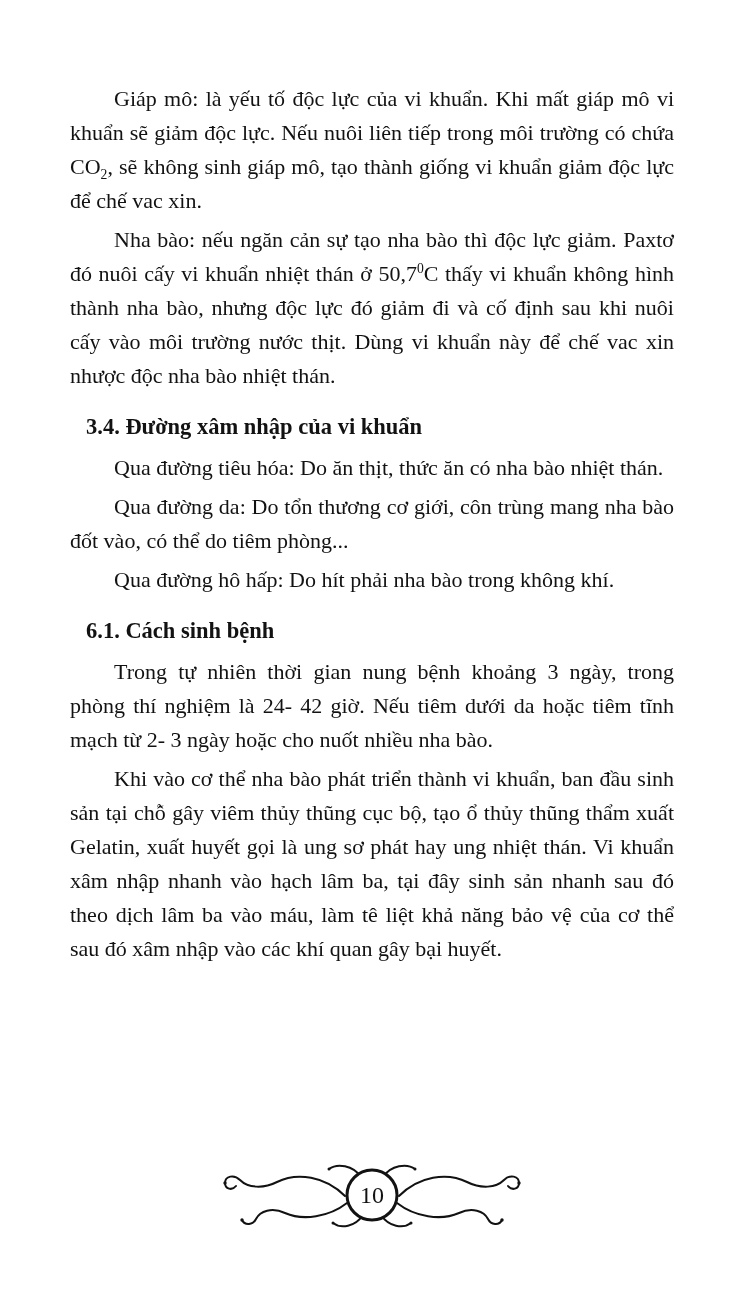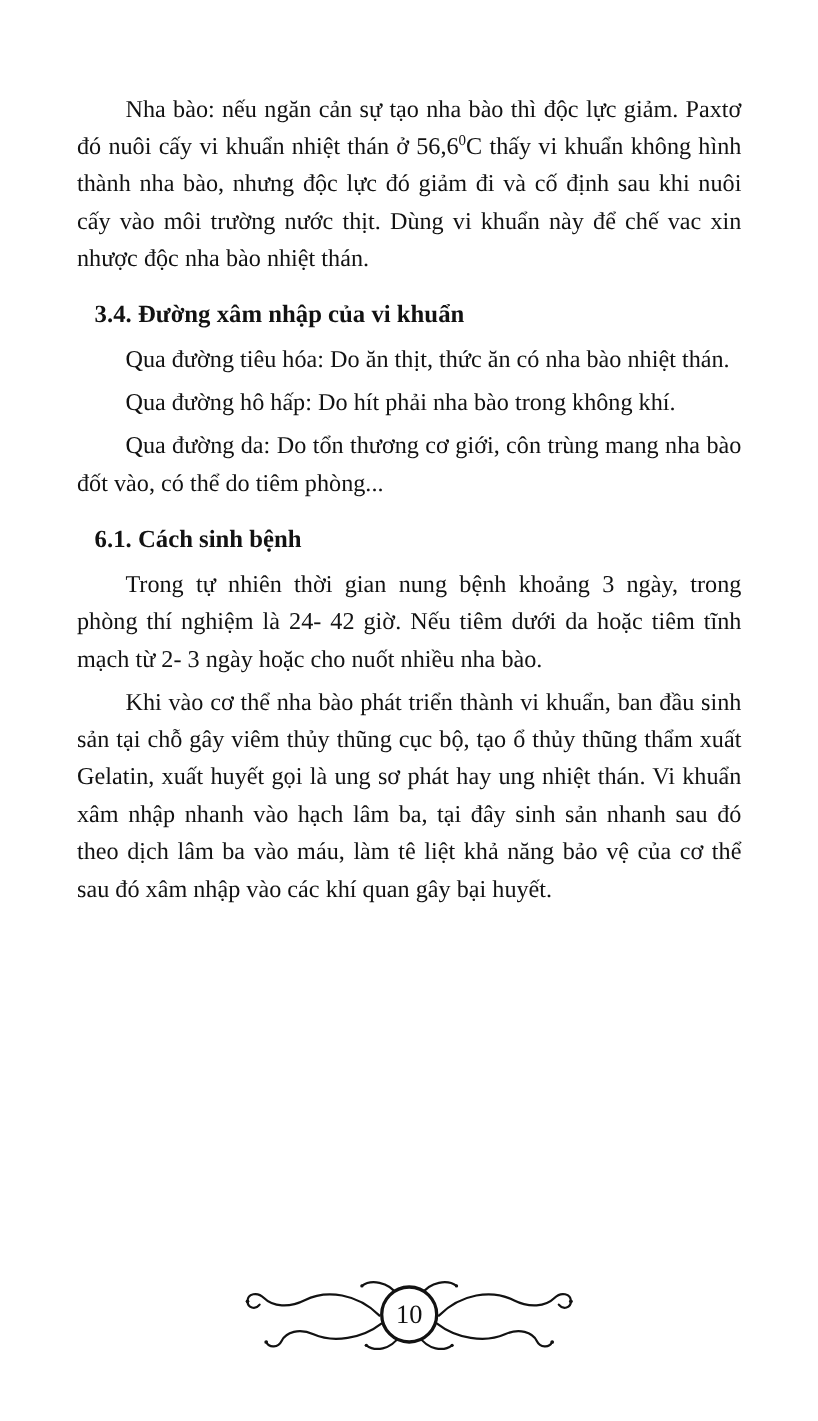--- a/index.html
+++ b/index.html
@@ -46,31 +46,32 @@
     font-family: "Liberation Serif", "DejaVu Serif", serif;
   }
 </style>
 </head>
 <body>
 
 <div class="page">
 
   <main class="content">
 
+    <p class="para"><span>Giáp mô: là yếu tố độc lực của vi khuẩn. Khi mất giáp mô vi khuẩn sẽ giảm độc lực. Nếu nuôi liên tiếp trong môi trường có chứa CO</span><sub>2</sub><span>, sẽ không sinh giáp mô, tạo thành giống vi khuẩn giảm độc lực để chế vac xin.</span></p>
 
-    <p class="para"><span>Nha bào: nếu ngăn cản sự tạo nha bào thì độc lực giảm. Paxtơ đó nuôi cấy vi khuẩn nhiệt thán ở 56,6</span><sup>0</sup><span>C thấy vi khuẩn không hình thành nha bào, nhưng độc lực đó giảm đi và cố định sau khi nuôi cấy vào môi trường nước thịt. Dùng vi khuẩn này để chế vac xin nhược độc nha bào nhiệt thán.</span></p>
+    <p class="para"><span>Nha bào: nếu ngăn cản sự tạo nha bào thì độc lực giảm. Paxtơ đó nuôi cấy vi khuẩn nhiệt thán ở 50,7</span><sup>0</sup><span>C thấy vi khuẩn không hình thành nha bào, nhưng độc lực đó giảm đi và cố định sau khi nuôi cấy vào môi trường nước thịt. Dùng vi khuẩn này để chế vac xin nhược độc nha bào nhiệt thán.</span></p>
 
 
     <h3 class="heading">3.4. Đường xâm nhập của vi khuẩn</h3>
 
     <p class="para"><span class="lead">Qua đường tiêu hóa</span><span>: Do ăn thịt, thức ăn có nha bào nhiệt thán.</span></p>
 
+    <p class="para"><span class="lead">Qua đường da</span><span>: Do tổn thương cơ giới, côn trùng mang nha bào đốt vào, có thể do tiêm phòng...</span></p>
+
     <p class="para"><span class="lead">Qua đường hô hấp</span><span>: Do hít phải nha bào trong không khí.</span></p>
-
-    <p class="para"><span class="lead">Qua đường da</span><span>: Do tổn thương cơ giới, côn trùng mang nha bào đốt vào, có thể do tiêm phòng...</span></p>
 
     <h3 class="heading">6.1. Cách sinh bệnh</h3>
 
     <p class="para">Trong tự nhiên thời gian nung bệnh khoảng 3 ngày, trong phòng thí nghiệm là 24- 42 giờ. Nếu tiêm dưới da hoặc tiêm tĩnh mạch từ 2- 3 ngày hoặc cho nuốt nhiều nha bào.</p>
 
     <p class="para">Khi vào cơ thể nha bào phát triển thành vi khuẩn, ban đầu sinh sản tại chỗ gây viêm thủy thũng cục bộ, tạo ổ thủy thũng thẩm xuất Gelatin, xuất huyết gọi là ung sơ phát hay ung nhiệt thán. Vi khuẩn xâm nhập nhanh vào hạch lâm ba, tại đây sinh sản nhanh sau đó theo dịch lâm ba vào máu, làm tê liệt khả năng bảo vệ của cơ thể sau đó xâm nhập vào các khí quan gây bại huyết.</p>
 
   </main>
 
   <footer class="footer">

